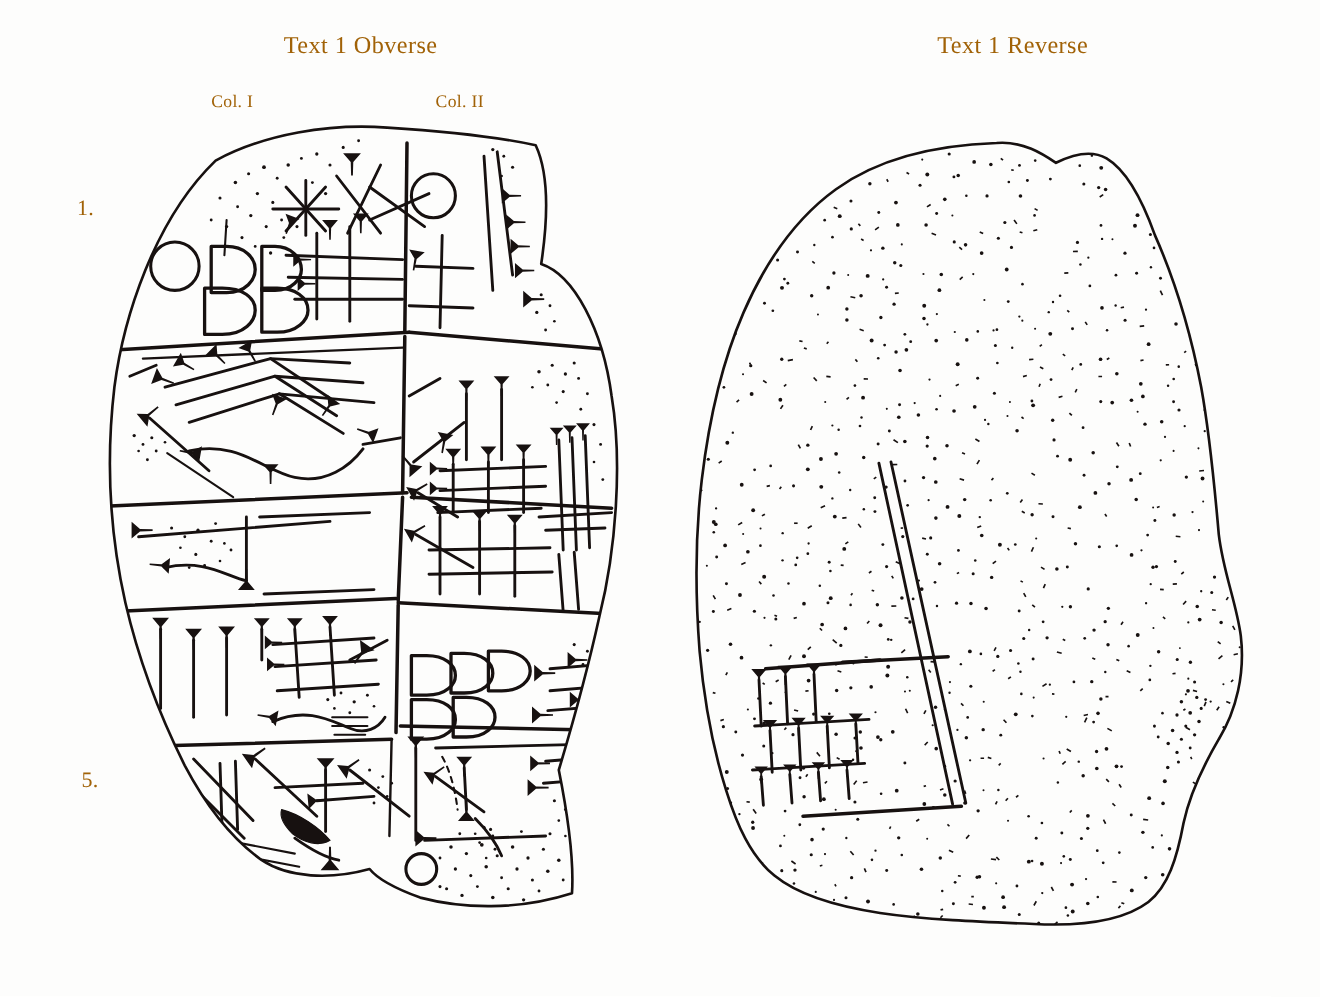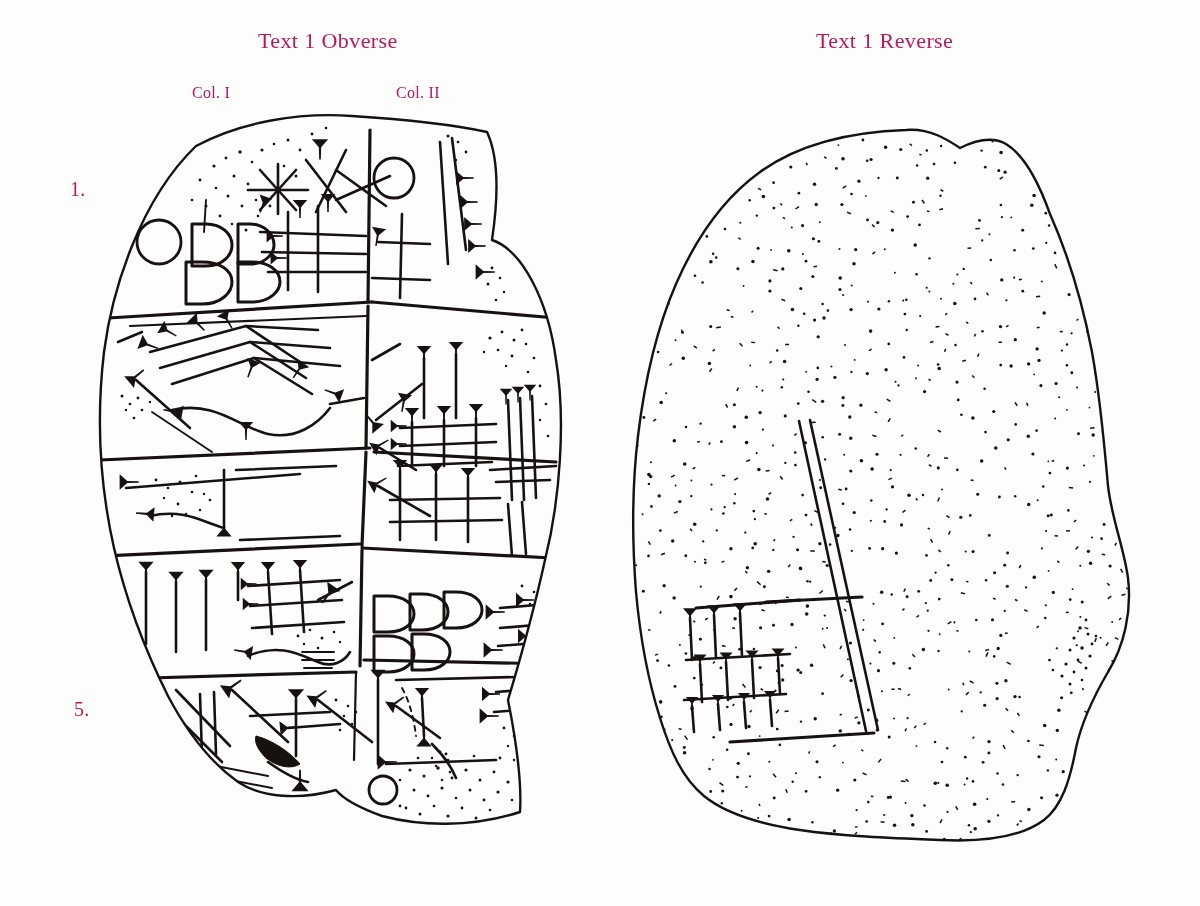--- a/index.html
+++ b/index.html
@@ -13,38 +13,38 @@
     width: 1200px;
     height: 906px;
     background: #fdfdfc;
     overflow: hidden;
     font-family: "Liberation Serif", "DejaVu Serif", serif;
     color: #1a1412;
   }
   .caption {
     position: absolute;
     font-family: "Liberation Serif", "DejaVu Serif", serif;
-    color: #be185d;
+    color: #a16207;
     white-space: nowrap;
     -webkit-font-smoothing: antialiased;
   }
   .fig-title {
     font-size: 22px;
     letter-spacing: 0.4px;
   }
   .col-label {
     font-size: 16px;
     letter-spacing: 0.3px;
   }
   .line-num {
     font-size: 20px;
     letter-spacing: 0.3px;
   }
   #obv-title { left: 258px; top: 28px; }
-  #rev-title { left: 816px; top: 28px; }
+  #rev-title { left: 852px; top: 28px; }
   #col1-label { left: 192px; top: 84px; }
   #col2-label { left: 396px; top: 84px; }
   #num-1 { left: 70px; top: 178px; }
   #num-5 { left: 74px; top: 698px; }
 
   svg.plate {
     position: absolute;
     left: 0;
     top: 0;
     width: 1200px;

